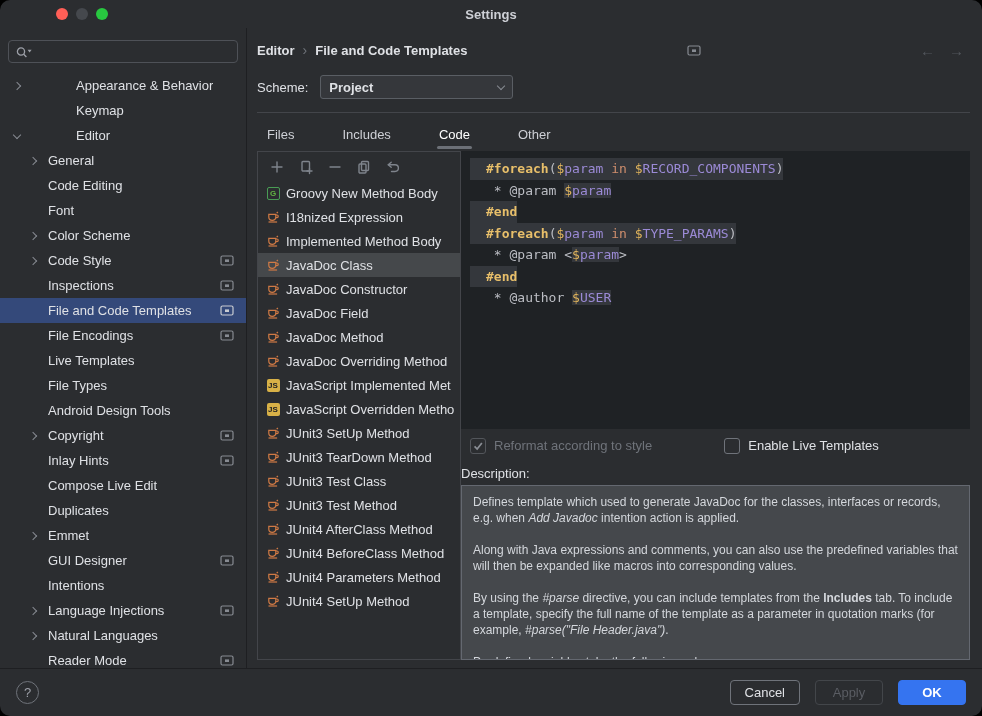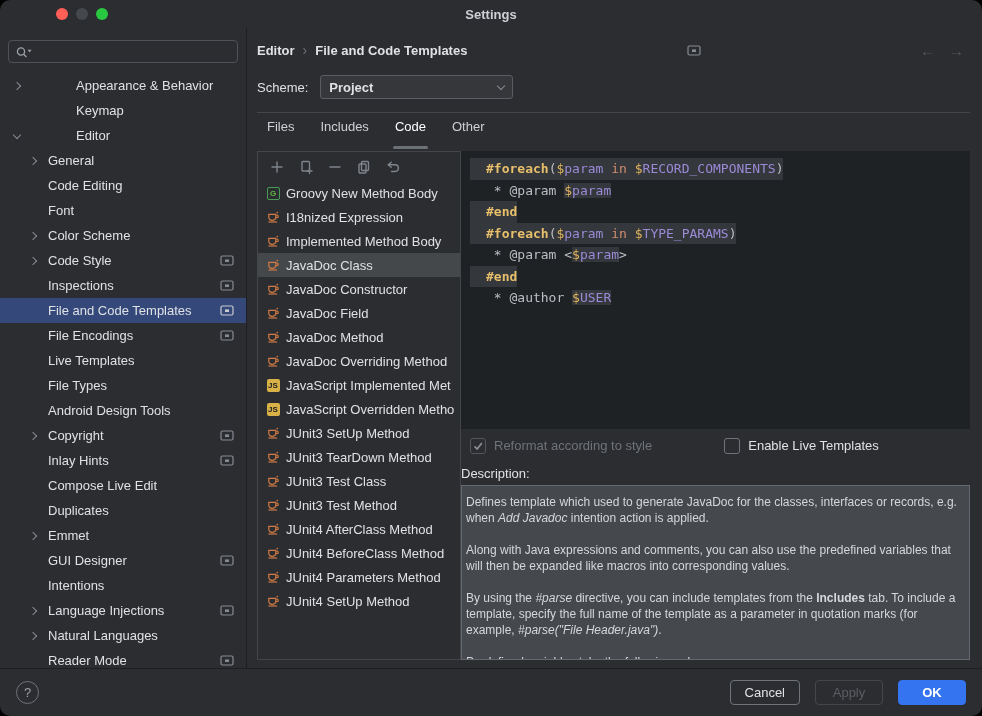--- a/index.html
+++ b/index.html
@@ -48,21 +48,21 @@
   .main{ flex:1; display:flex; flex-direction:column; padding:0 12px 0 10px; min-width:0; }
   .crumbs{ height:40px; display:flex; align-items:center; gap:8px; margin-top:2px; }
   .crumb{ font-weight:bold; }
   .crumb-sep{ color:var(--dim); font-size:14px; }
   .nav-arrows{ margin-left:auto; display:flex; gap:14px; color:#53575d; font-size:15px; margin-right:6px; }
   .scheme-row{ height:34px; display:flex; align-items:center; gap:12px; }
   .dropdown{ width:193px; height:24px; background:#35373b; border:1px solid #5a5e64; border-radius:3px;
     display:flex; align-items:center; padding:0 8px; font-weight:bold; cursor:default; }
   .dropdown .chev{ margin-left:auto; margin-top:-3px; }
   .hsep{ border-top:1px solid var(--soft-line); margin-top:8px; }
-  .tabs{ height:38px; display:flex; gap:22px; padding:0 8px 0 8px; }
+  .tabs{ height:38px; display:flex; align-items:flex-end; gap:44px; padding:0 8px 0 8px; }
   .tab{ padding:6px 2px 9px; color:#ced0d6; position:relative; cursor:default; }
   .tab.sel{ color:#fff; }
   .tab.sel::after{ content:""; position:absolute; left:0; right:0; bottom:2px; height:3px; background:#6c7077; border-radius:2px; }
   
   .content{ flex:1; display:flex; min-height:0; margin-bottom:8px; }
   .list-panel{ width:204px; flex:none; border:1px solid var(--soft-line); display:flex; flex-direction:column; overflow:hidden; }
   .list-toolbar{ height:29px; display:flex; align-items:center; gap:13px; padding:0 11px; flex:none; }
   .tool{ color:#7f848c; display:flex; cursor:default; }
   .list{ flex:1; overflow:hidden; }
   .list-row{ height:24px; display:flex; align-items:center; gap:6px; padding:0 2px 0 8px; white-space:nowrap; overflow:hidden; }
@@ -86,21 +86,21 @@
   .vtok.boxed{ background:var(--hlbg); }
   .vtok .dollar{ color:var(--dollar); }
   .vtok .vname{ color:var(--vname); }
   .opts-row{ height:33px; flex:none; display:flex; align-items:center; padding-left:9px; }
   .opt{ display:flex; align-items:center; gap:8px; }
   .opt.disabled{ color:var(--dim); }
   .cbox{ width:16px; height:16px; border-radius:3px; border:1px solid #6f737a; display:flex; align-items:center; justify-content:center; flex:none; }
   .opt.disabled .cbox{ border-color:#53565b; }
   .opt2{ margin-left:72px; }
   .desc-label{ height:23px; flex:none; display:flex; align-items:center; }
-  .desc-box{ flex:1; background:#45484c; border:1px solid #646870; padding:8px 4px; overflow:hidden;
+  .desc-box{ flex:1; background:#45484c; border:1px solid #646870; padding:8px 11px; overflow:hidden;
     font-size:12px; line-height:16px; color:#d4d7dc; }
   .desc-box p{ margin-bottom:16px; }
   .desc-box .it{ font-style:italic; }
   .desc-box .bd{ font-weight:bold; }
   
   .footer{ position:absolute; left:0; right:0; bottom:0; height:48px; border-top:1px solid var(--line);
     display:flex; align-items:center; padding:0 16px; }
   .help-btn{ width:23px; height:23px; border:1px solid #6f737a; border-radius:50%; color:#9da0a8;
     display:flex; align-items:center; justify-content:center; font-size:13px; }
   .btns{ margin-left:auto; display:flex; gap:15px; }

